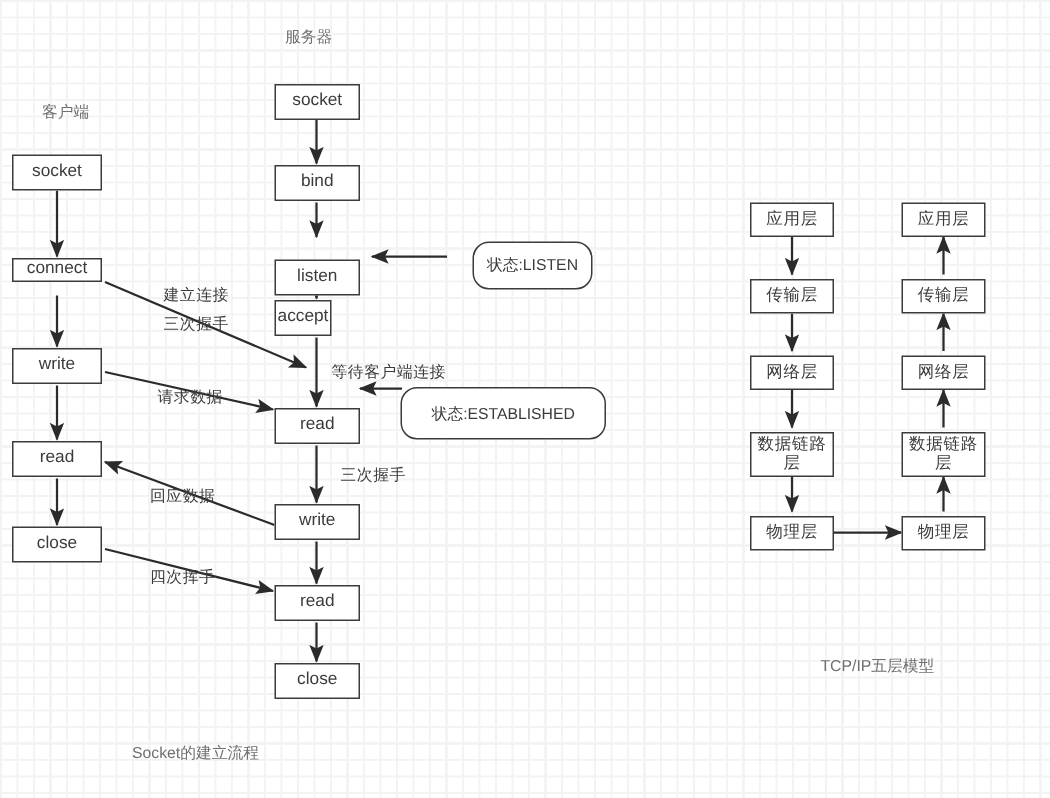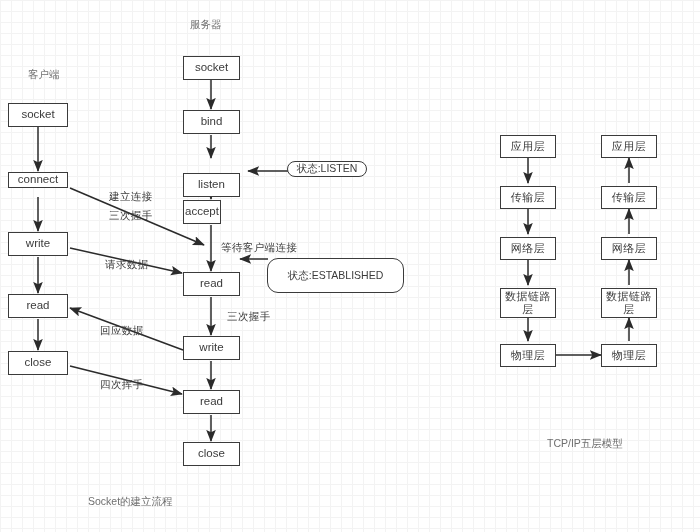--- a/index.html
+++ b/index.html
@@ -126,21 +126,21 @@
 
   <div class="node" style="left:183px;top:56px;width:57px;height:24px;">socket</div>
   <div class="node" style="left:183px;top:110px;width:57px;height:24px;">bind</div>
   <div class="node" style="left:183px;top:159px;width:57px;height:24px;margin-top:14px;">listen</div>
   <div class="node" style="left:183px;top:200px;width:38px;height:24px;">accept</div>
   <div class="node" style="left:183px;top:272px;width:57px;height:24px;">read</div>
   <div class="node" style="left:183px;top:336px;width:57px;height:24px;">write</div>
   <div class="node" style="left:183px;top:390px;width:57px;height:24px;">read</div>
   <div class="node" style="left:183px;top:442px;width:57px;height:24px;">close</div>
 
-  <div class="pill" style="left:287px;top:161px;width:80px;height:16px;">状态:LISTEN</div>
+  <div class="pill" style="left:315px;top:161px;width:80px;height:32px;">状态:LISTEN</div>
   <div class="pill" style="left:267px;top:258px;width:137px;height:35px;">状态:ESTABLISHED</div>
 
   <div class="edgelabel" style="left:109px;top:190px;">建立连接</div>
   <div class="edgelabel" style="left:109px;top:209px;">三次握手</div>
   <div class="edgelabel" style="left:221px;top:241px;text-align:right;">等待客户端连接</div>
   <div class="edgelabel" style="left:105px;top:258px;">请求数据</div>
   <div class="edgelabel" style="left:227px;top:310px;">三次握手</div>
   <div class="edgelabel" style="left:100px;top:324px;">回应数据</div>
   <div class="edgelabel" style="left:100px;top:378px;text-align:center;">四次挥手</div>
 

